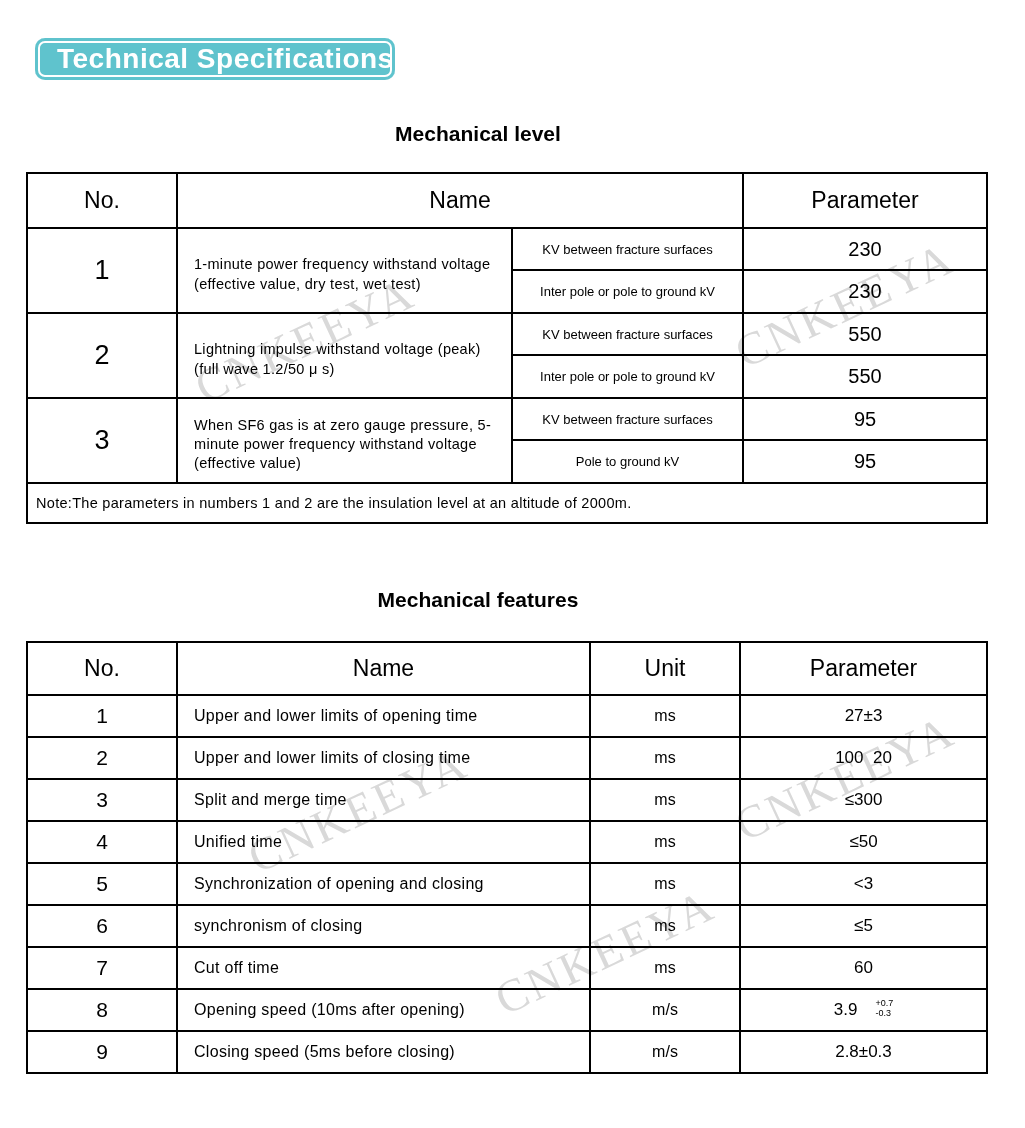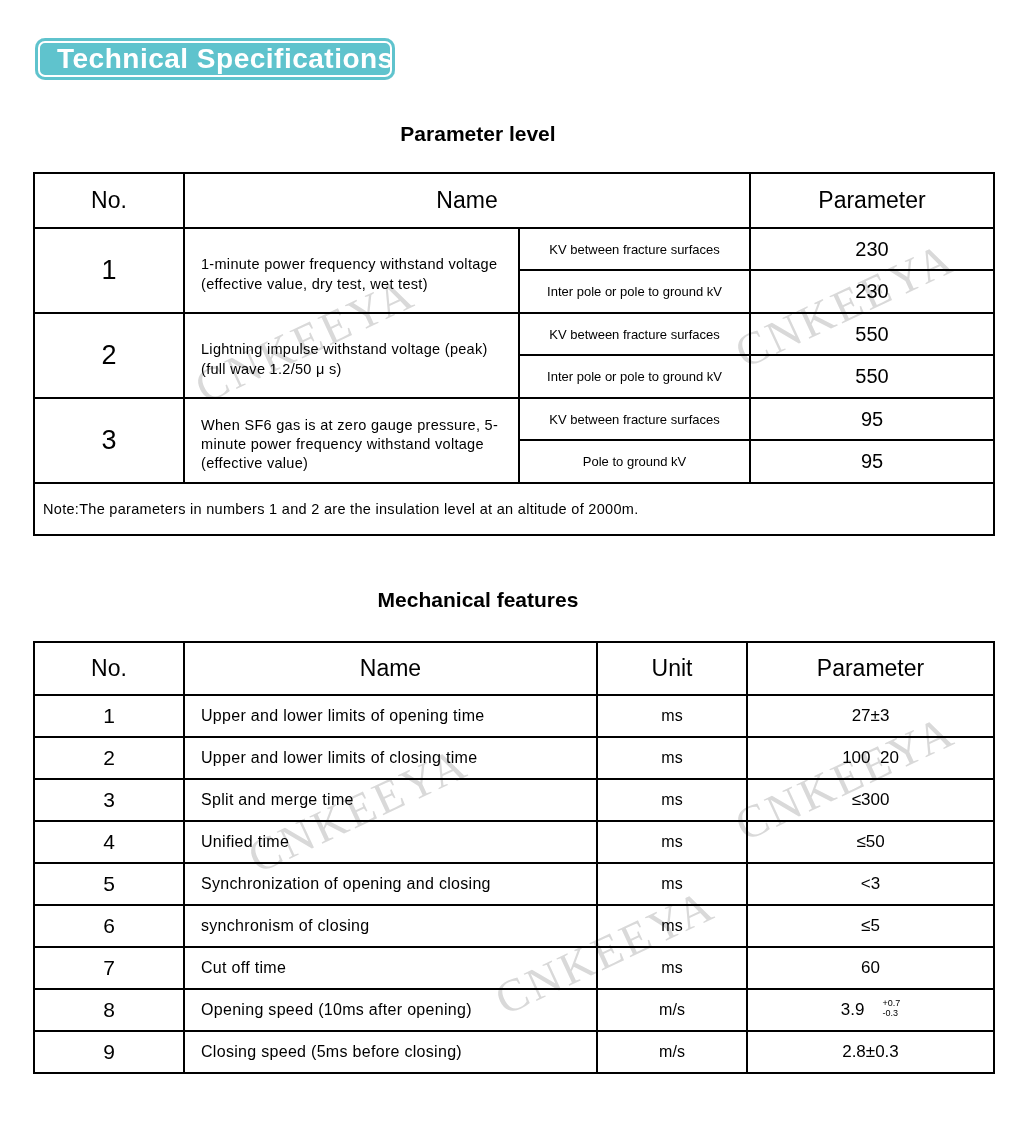--- a/index.html
+++ b/index.html
@@ -37,21 +37,21 @@
   .wm{
     position:absolute;
     font-family:"Liberation Serif",serif;
     font-size:46px;color:#d9d9d9;
     letter-spacing:3px;white-space:nowrap;
     transform:translate(-50%,-50%) rotate(-25deg);
     z-index:0;user-select:none;
   }
   
   table{
-    position:absolute;left:33px;
+    position:absolute;left:26px;
     border-collapse:collapse;table-layout:fixed;
     background:transparent;z-index:1;
   }
   .tbl1{top:172px;width:960px;}
   .tbl2{top:641px;width:960px;}
   td{
     border:2px solid #000;
     text-align:center;vertical-align:middle;
     padding:0;background:transparent;
     overflow:hidden;
@@ -86,21 +86,21 @@
 <div class="wm" style="left:305px;top:340px;">CNKEEYA</div>
 <div class="wm" style="left:845px;top:305px;">CNKEEYA</div>
 <div class="wm" style="left:358px;top:810px;">CNKEEYA</div>
 <div class="wm" style="left:845px;top:778px;">CNKEEYA</div>
 <div class="wm" style="left:605px;top:952px;">CNKEEYA</div>
 
 <div class="banner">
   <span class="banner-text">Technical Specifications</span>
 </div>
 
-<div class="sec-title t1">Parameter level</div>
+<div class="sec-title t1">Mechanical level</div>
 
 <table class="tbl1">
   <colgroup>
       <col style="width:150px">
       <col style="width:335px">
       <col style="width:231px">
       <col style="width:244px">
     </colgroup>
   <tbody>
       <tr style="height:55px;">
@@ -131,21 +131,21 @@
   <tr style="height:42px;">
     <td class="no1" rowspan="2">3</td>
     <td class="desc" rowspan="2">When SF6 gas is at zero gauge pressure, 5-minute power frequency withstand voltage (effective value)</td>
     <td class="subitem">KV between fracture surfaces</td>
     <td class="val1">95</td>
   </tr>
   <tr style="height:43px;">
     <td class="subitem">Pole to ground kV</td>
     <td class="val1">95</td>
   </tr>
-  <tr style="height:52px;">
+  <tr style="height:40px;">
     <td class="note" colspan="4">Note:The parameters in numbers 1 and 2 are the insulation level at an altitude of 2000m.</td>
   </tr>
 </tbody>
   </table>
 
 <div class="sec-title t2">Mechanical features</div>
 
 <table class="tbl2">
   <colgroup>
       <col style="width:150px">

